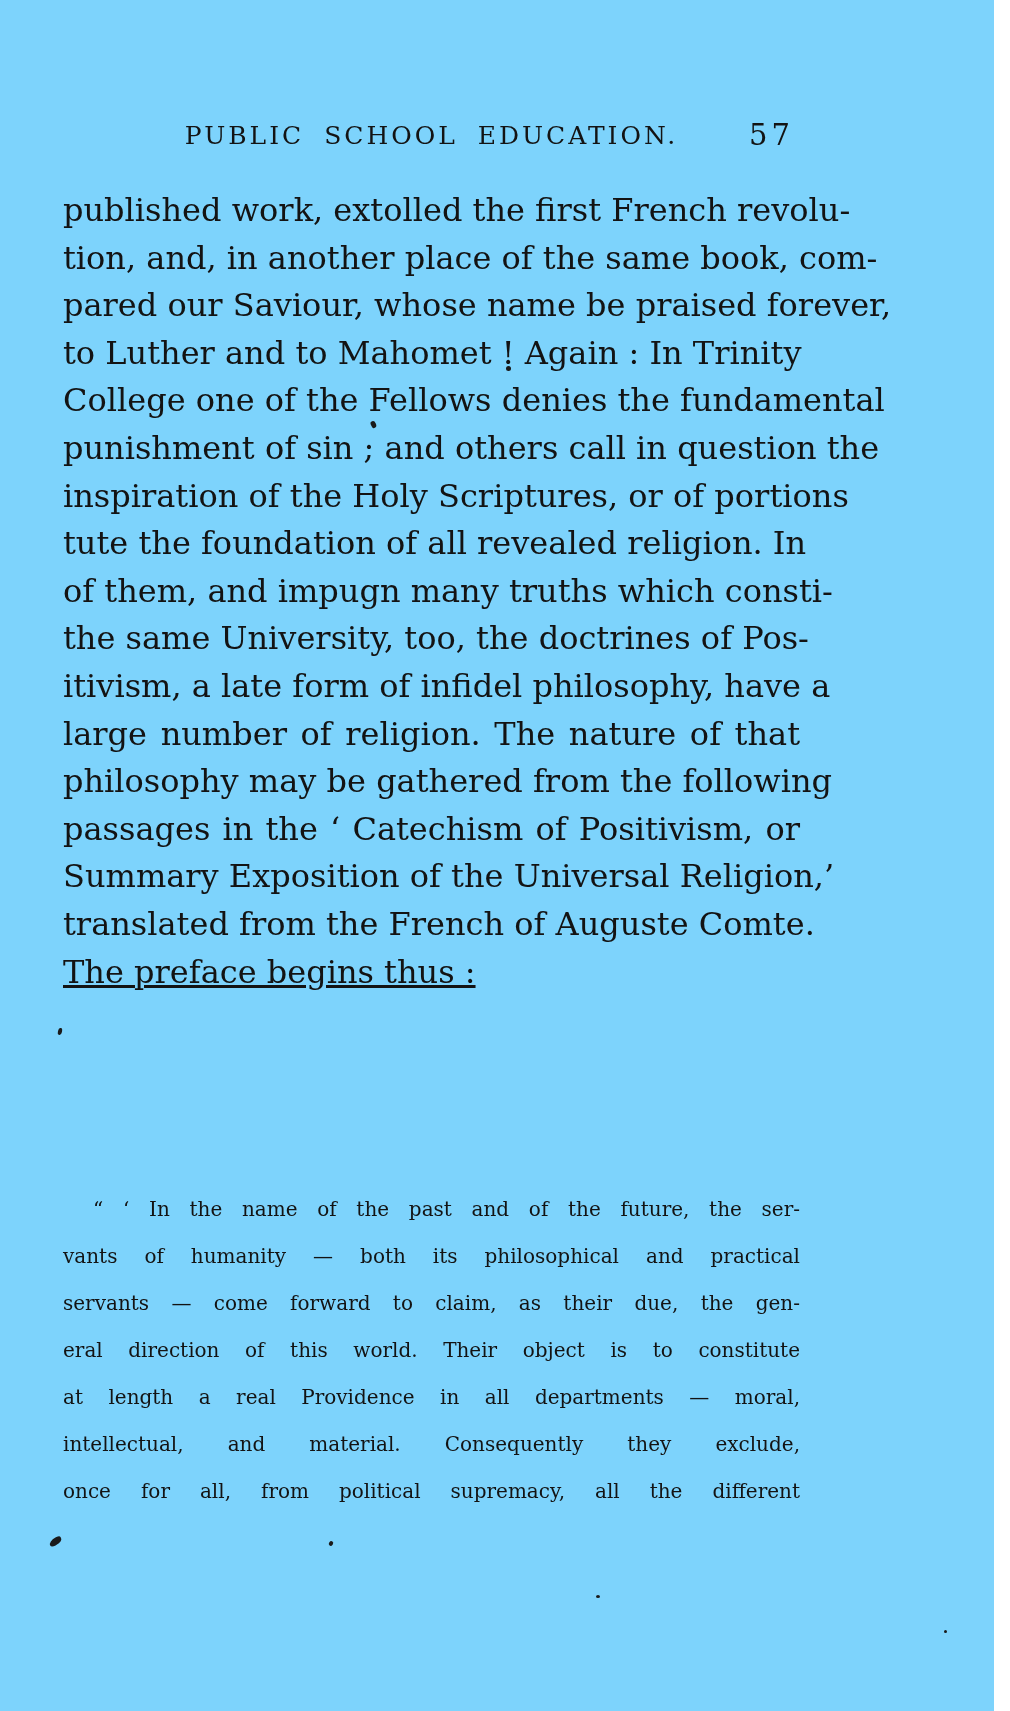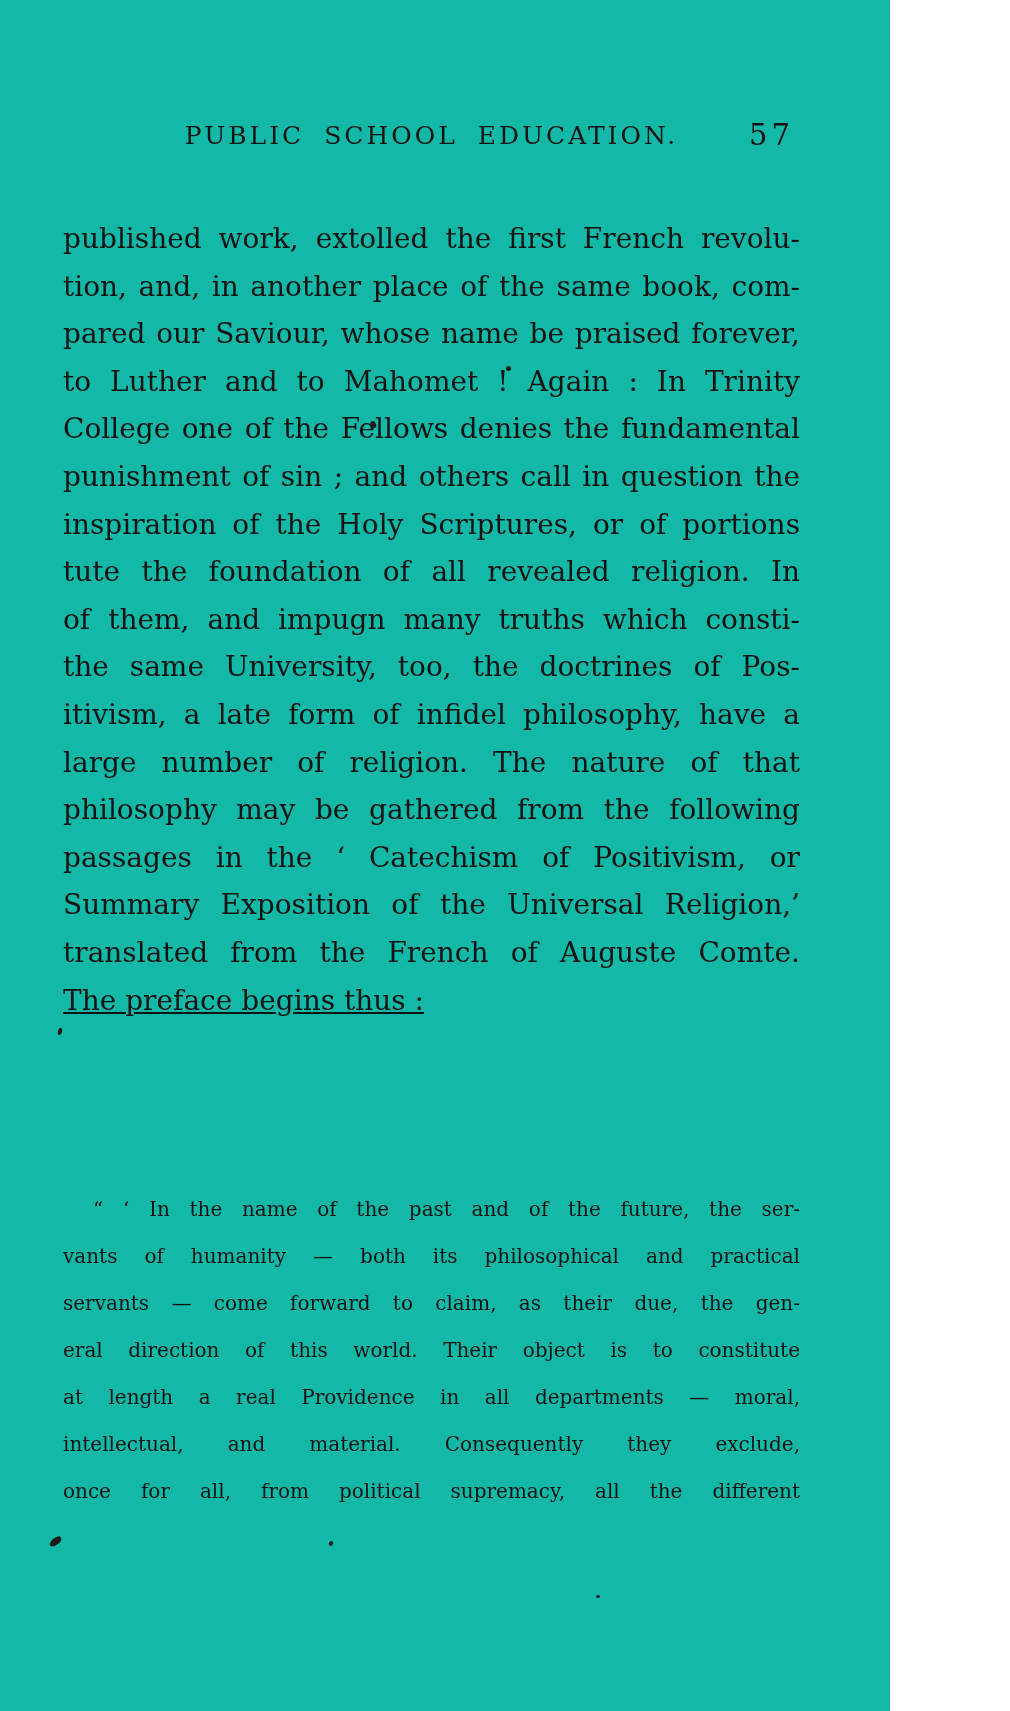--- a/index.html
+++ b/index.html
@@ -2,23 +2,23 @@
 <html><head>
 <meta charset="utf-8">
 <style>
   html, body {
     margin: 0;
     padding: 0;
     background: #ffffff;
   }
   .page {
     position: relative;
-    width: 890px;
+    width: 994px;
     height: 1711px;
-    background: #14b8a6;
+    background: #7dd3fc;
     overflow: hidden;
     font-family: "DejaVu Serif", "Liberation Serif", serif;
     color: #131313;
   }
   
   .running-head {
     position: absolute;
     top: 121px;
     left: 63px;
     width: 737px;
@@ -41,22 +41,22 @@
     font-size: 29px;
     letter-spacing: 4px;
   }
   
   .text-block {
     position: absolute;
     left: 63px;
     width: 737px;
   }
   .main-par {
-    top: 215px;
-    font-size: 28px;
+    top: 187px;
+    font-size: 32px;
   }
   .main-par .text-line {
     height: 47.6px;
     line-height: 47.6px;
   }
   .quote-par {
     top: 1186px;
     font-size: 20px;
   }
   .quote-par .text-line {

